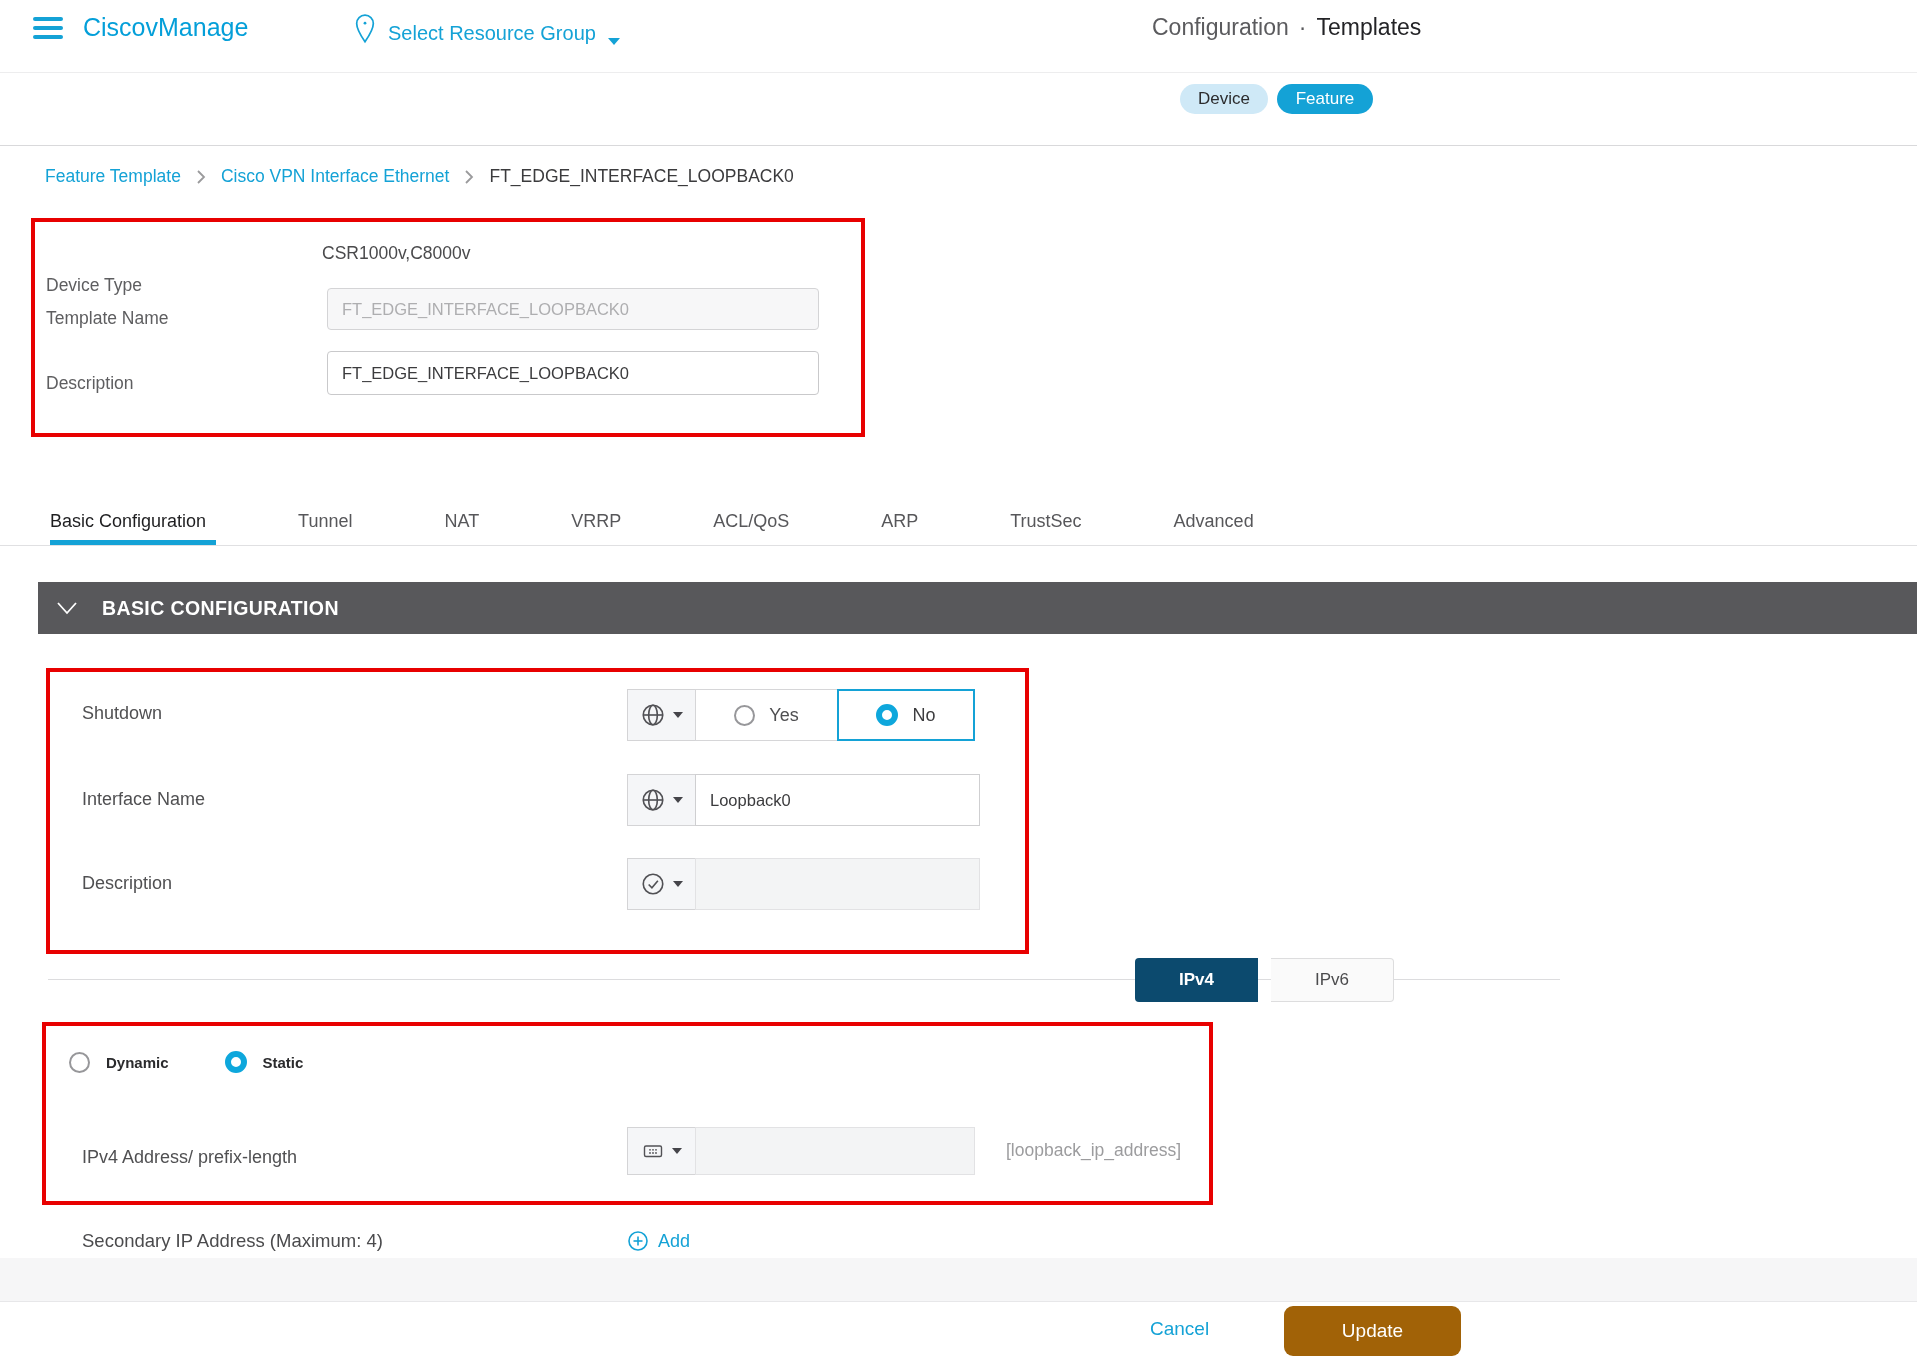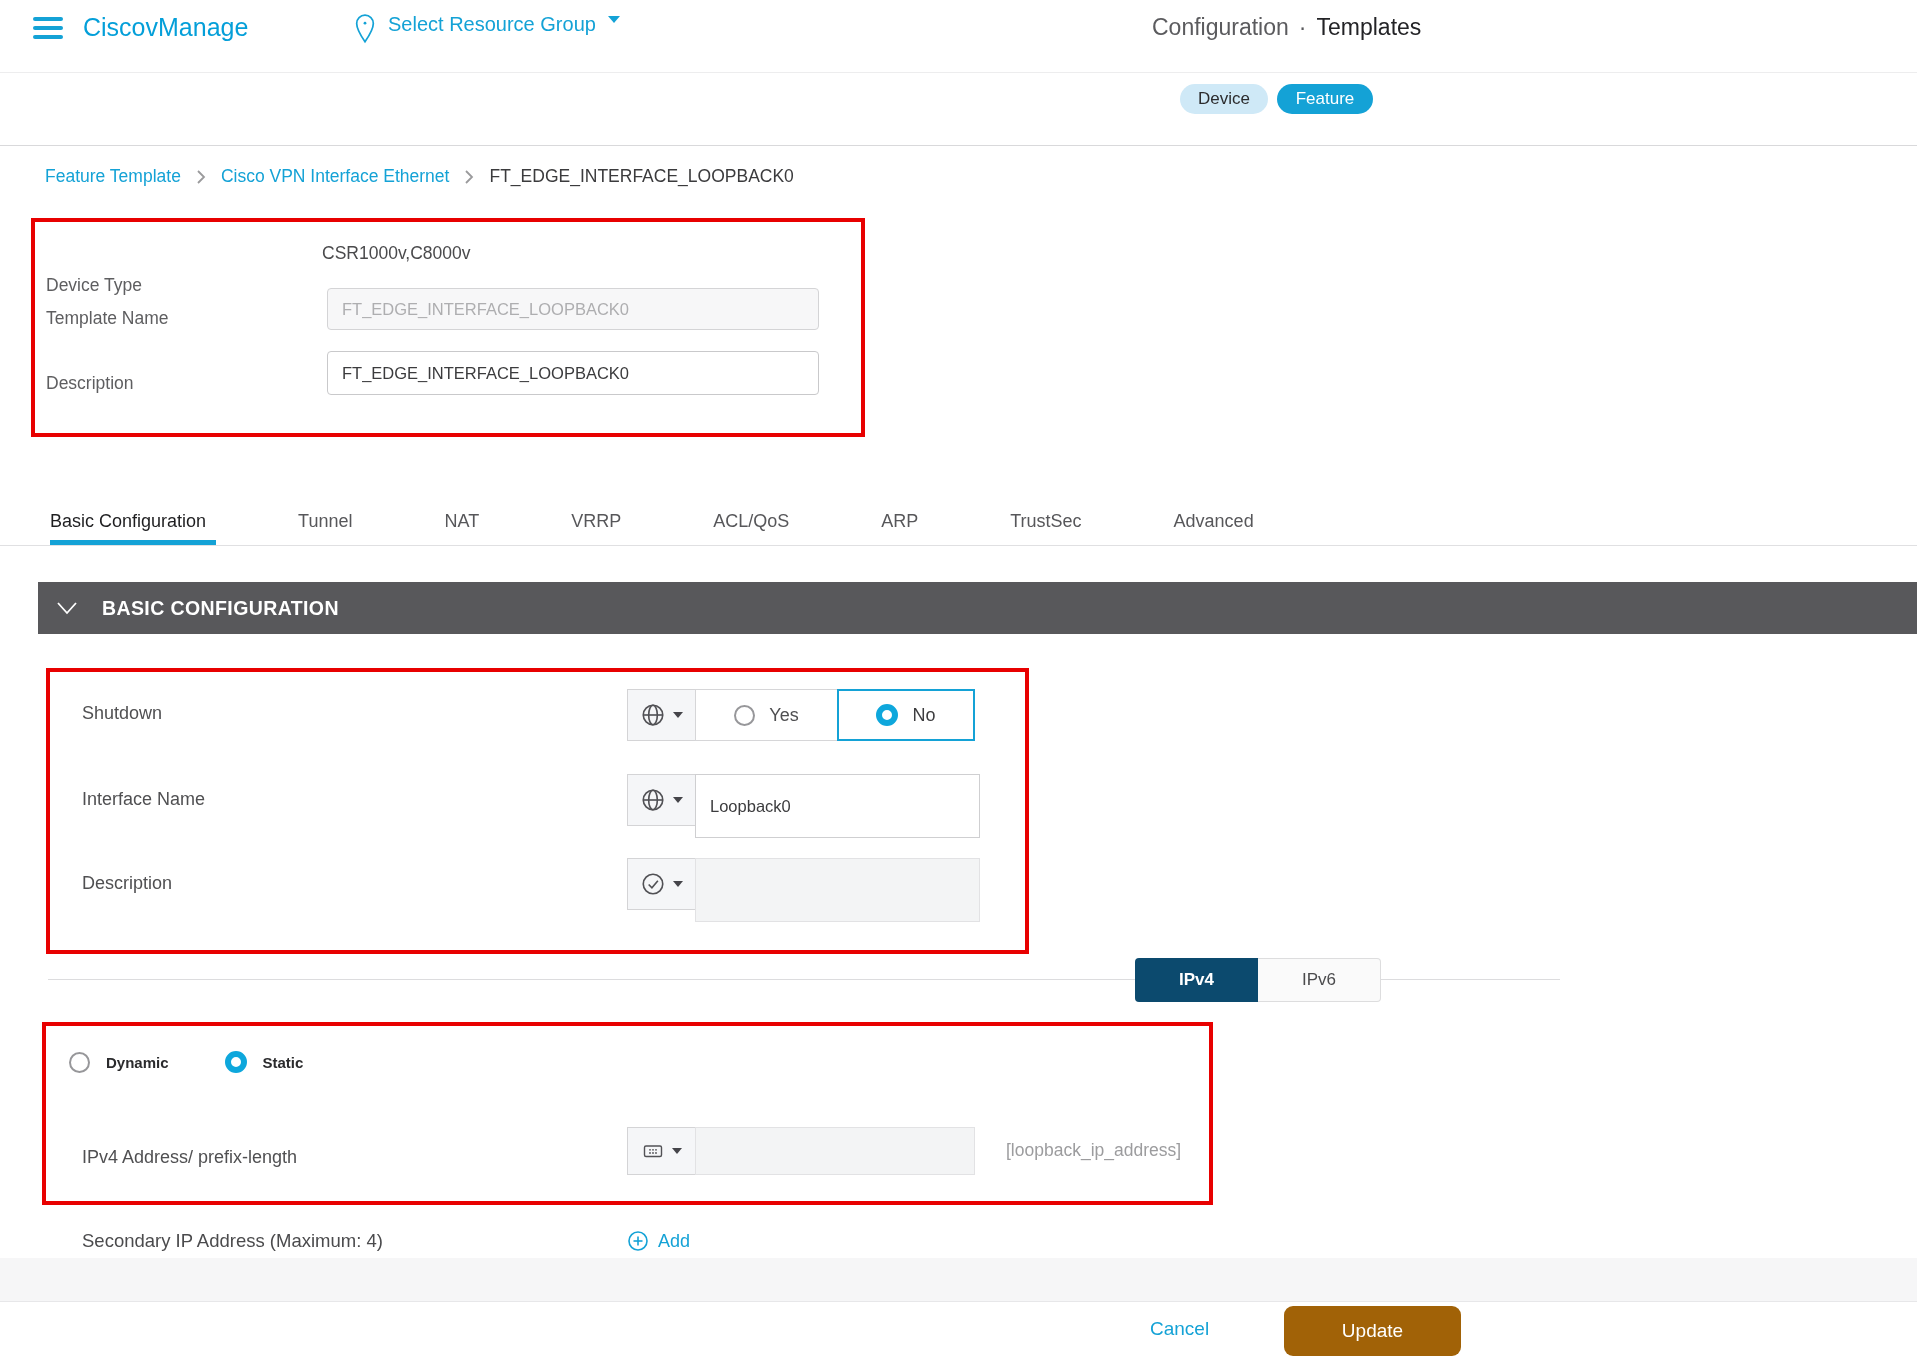--- a/index.html
+++ b/index.html
@@ -6,21 +6,21 @@
   html,body { background:#fff; }
   body { font-family:"Liberation Sans", sans-serif; color:#3b3b3d; }
   .page { position:relative; width:1917px; height:1359px; overflow:hidden; background:#fff; }
   .abs { position:absolute; }
 
   
   .hamburger { left:33px; top:17px; width:30px; cursor:pointer; }
   .hamburger .bar { height:4px; background:#14a2d6; border-radius:2px; margin-bottom:5px; }
   .brand { left:83px; top:13px; font-size:25px; color:#049fd9; white-space:nowrap; }
   .brand b { font-weight:400; margin-right:0; }
-  .res-group { left:352px; top:13px; display:flex; align-items:flex-start; gap:10px; color:#14a2d6; font-size:20px; cursor:pointer; }
+  .res-group { left:352px; top:13px; display:flex; align-items:flex-end; gap:10px; color:#14a2d6; font-size:20px; cursor:pointer; }
   .res-caret { width:0; height:0; border-left:6px solid transparent; border-right:6px solid transparent; border-top:7px solid #14a2d6; margin-left:2px; margin-top:3px; }
   .page-title { left:1152px; top:14px; font-size:23px; display:flex; gap:10px; align-items:baseline; }
   .page-title .sec { color:#5b5b5e; }
   .page-title .sep { color:#5b5b5e; }
   .page-title .cur { color:#232326; }
   .hairline-top { left:0; top:72px; width:1917px; height:1px; background:#ededee; }
 
   
   .pill { height:30px; border-radius:16px; display:flex; align-items:center; justify-content:center; font-size:17px; cursor:pointer; }
   .pill-device { left:1180px; top:84px; width:88px; background:#cfe9f7; color:#2c2c2e; }
@@ -61,29 +61,29 @@
   .row-label { font-size:18px; color:#505052; }
   .ctl { display:flex; align-items:stretch; }
   .scope-btn { width:69px; height:52px; background:#f5f6f8; border:1px solid #d4d4d6; display:flex; align-items:center; justify-content:center; gap:7px; cursor:pointer; flex:none; }
   .scope-caret { width:0; height:0; border-left:5px solid transparent; border-right:5px solid transparent; border-top:6px solid #45454a; }
   .seg { height:52px; display:flex; align-items:center; justify-content:center; gap:14px; background:#fff; border:1px solid #d6d6d8; margin-left:-1px; cursor:pointer; }
   .seg-yes { width:143px; }
   .seg-no { width:138px; border:2px solid #14a2d6; }
   .radio { width:21px; height:21px; border-radius:50%; border:2px solid #97979a; background:#fff; flex:none; }
   .radio.selected { width:22px; height:22px; border:6px solid #0ea7dc; }
   .seg-text { font-size:18px; color:#4f4f51; }
-  .ctl-input { height:64px; border:1px solid #cfcfd1; background:#fff; margin-left:-1px; font-size:16.5px; color:#3c3c3e; padding:0 14px; font-family:"Liberation Sans", sans-serif; outline:none; }
+  .ctl-input { height:52px; border:1px solid #cfcfd1; background:#fff; margin-left:-1px; font-size:16.5px; color:#3c3c3e; padding:0 14px; font-family:"Liberation Sans", sans-serif; outline:none; }
   .ctl-input.muted { background:#f3f4f5; border-color:#e2e2e4; }
 
   
   .divider { left:48px; top:979px; width:1512px; height:1px; background:#dcdcde; }
   .ip-toggle { left:1135px; top:958px; display:flex; z-index:5; }
   .ip-seg { width:123px; height:44px; display:flex; align-items:center; justify-content:center; font-size:17px; cursor:pointer; }
   .ip-seg.on { background:#0c4a6e; color:#fff; font-weight:700; border-radius:4px 0 0 4px; }
-  .ip-seg.off { background:#fafafa; color:#4b4b4d; border:1px solid #ddddde; border-left:none; border-radius:0 4px 4px 0; }
+  .ip-seg.off { background:#fafafa; color:#4b4b4d; border:1px solid #ddddde; border-left:none; border-radius:0 4px 4px 0;margin-left:13px; }
 
   
   .mode-radios { left:69px; top:1051px; display:flex; align-items:center; gap:56px; }
   .mode-opt { display:flex; align-items:center; gap:16px; cursor:pointer; }
   .mode-opt .mlabel { font-size:15px; font-weight:700; color:#2b2b2d; }
   .hint { font-size:17.5px; color:#9c9c9e; }
 
   .add-link { left:627px; top:1230px; display:flex; align-items:center; gap:9px; color:#14a2d6; font-size:18px; font-weight:500; cursor:pointer; }
 
   

